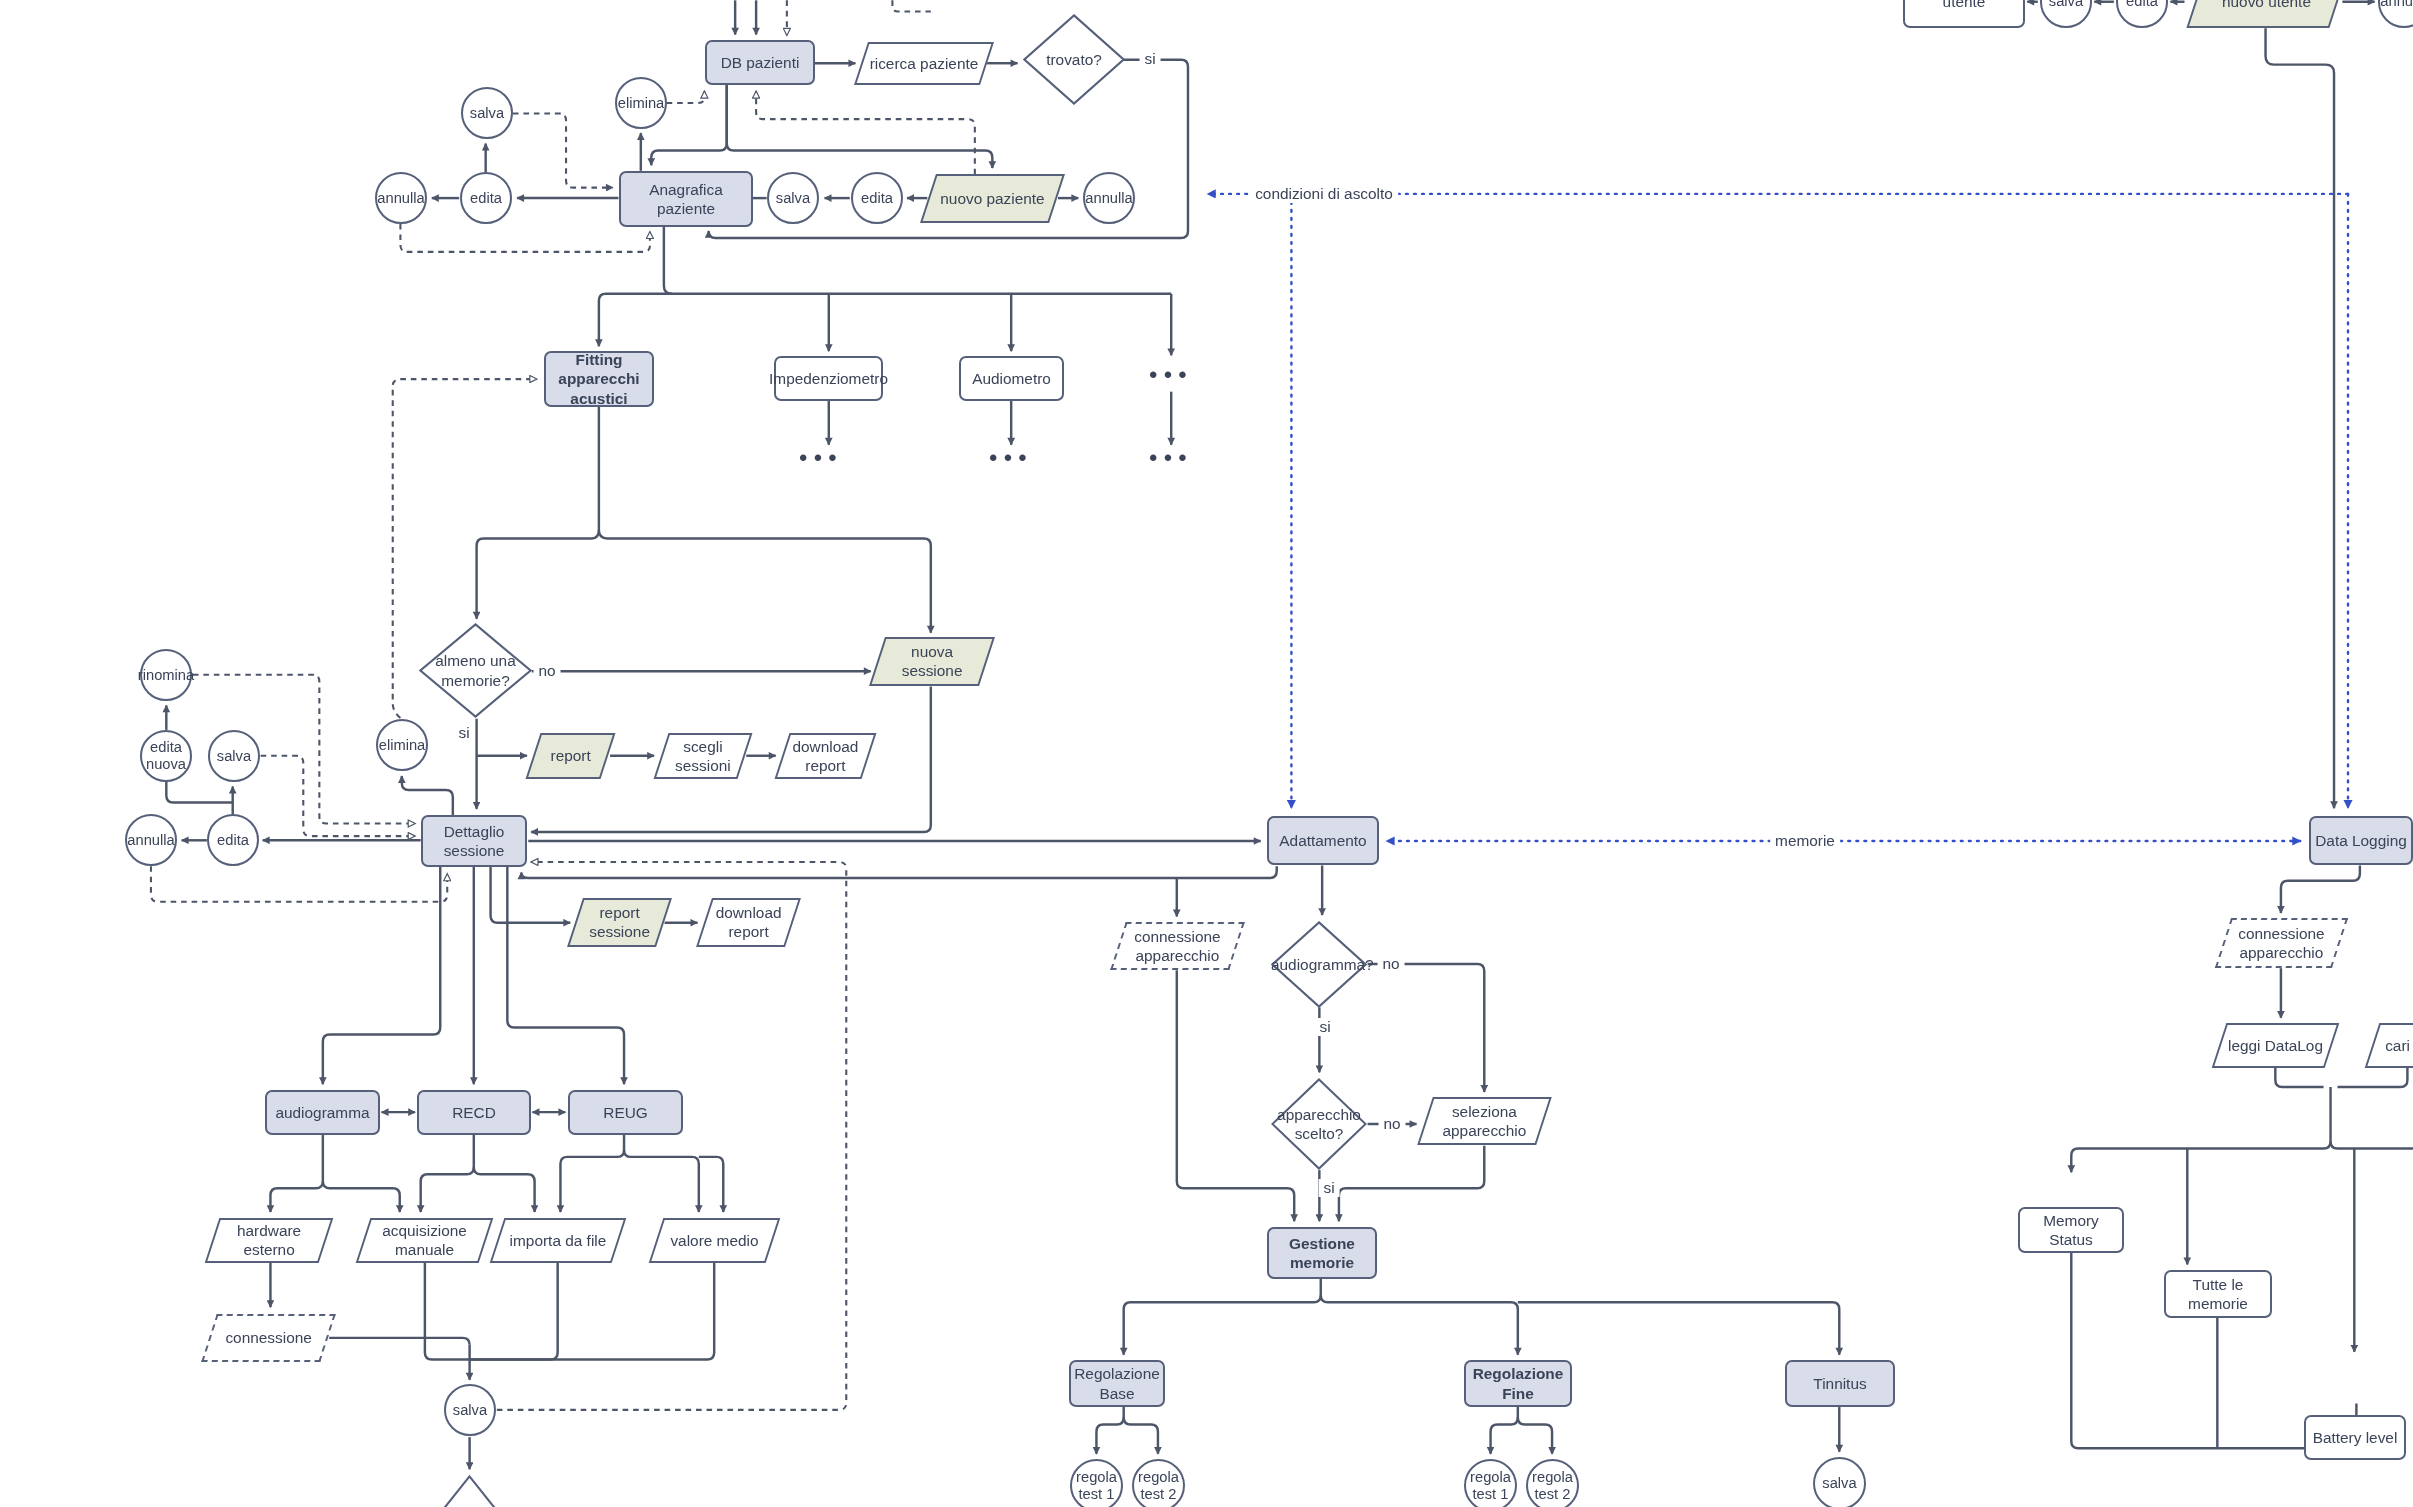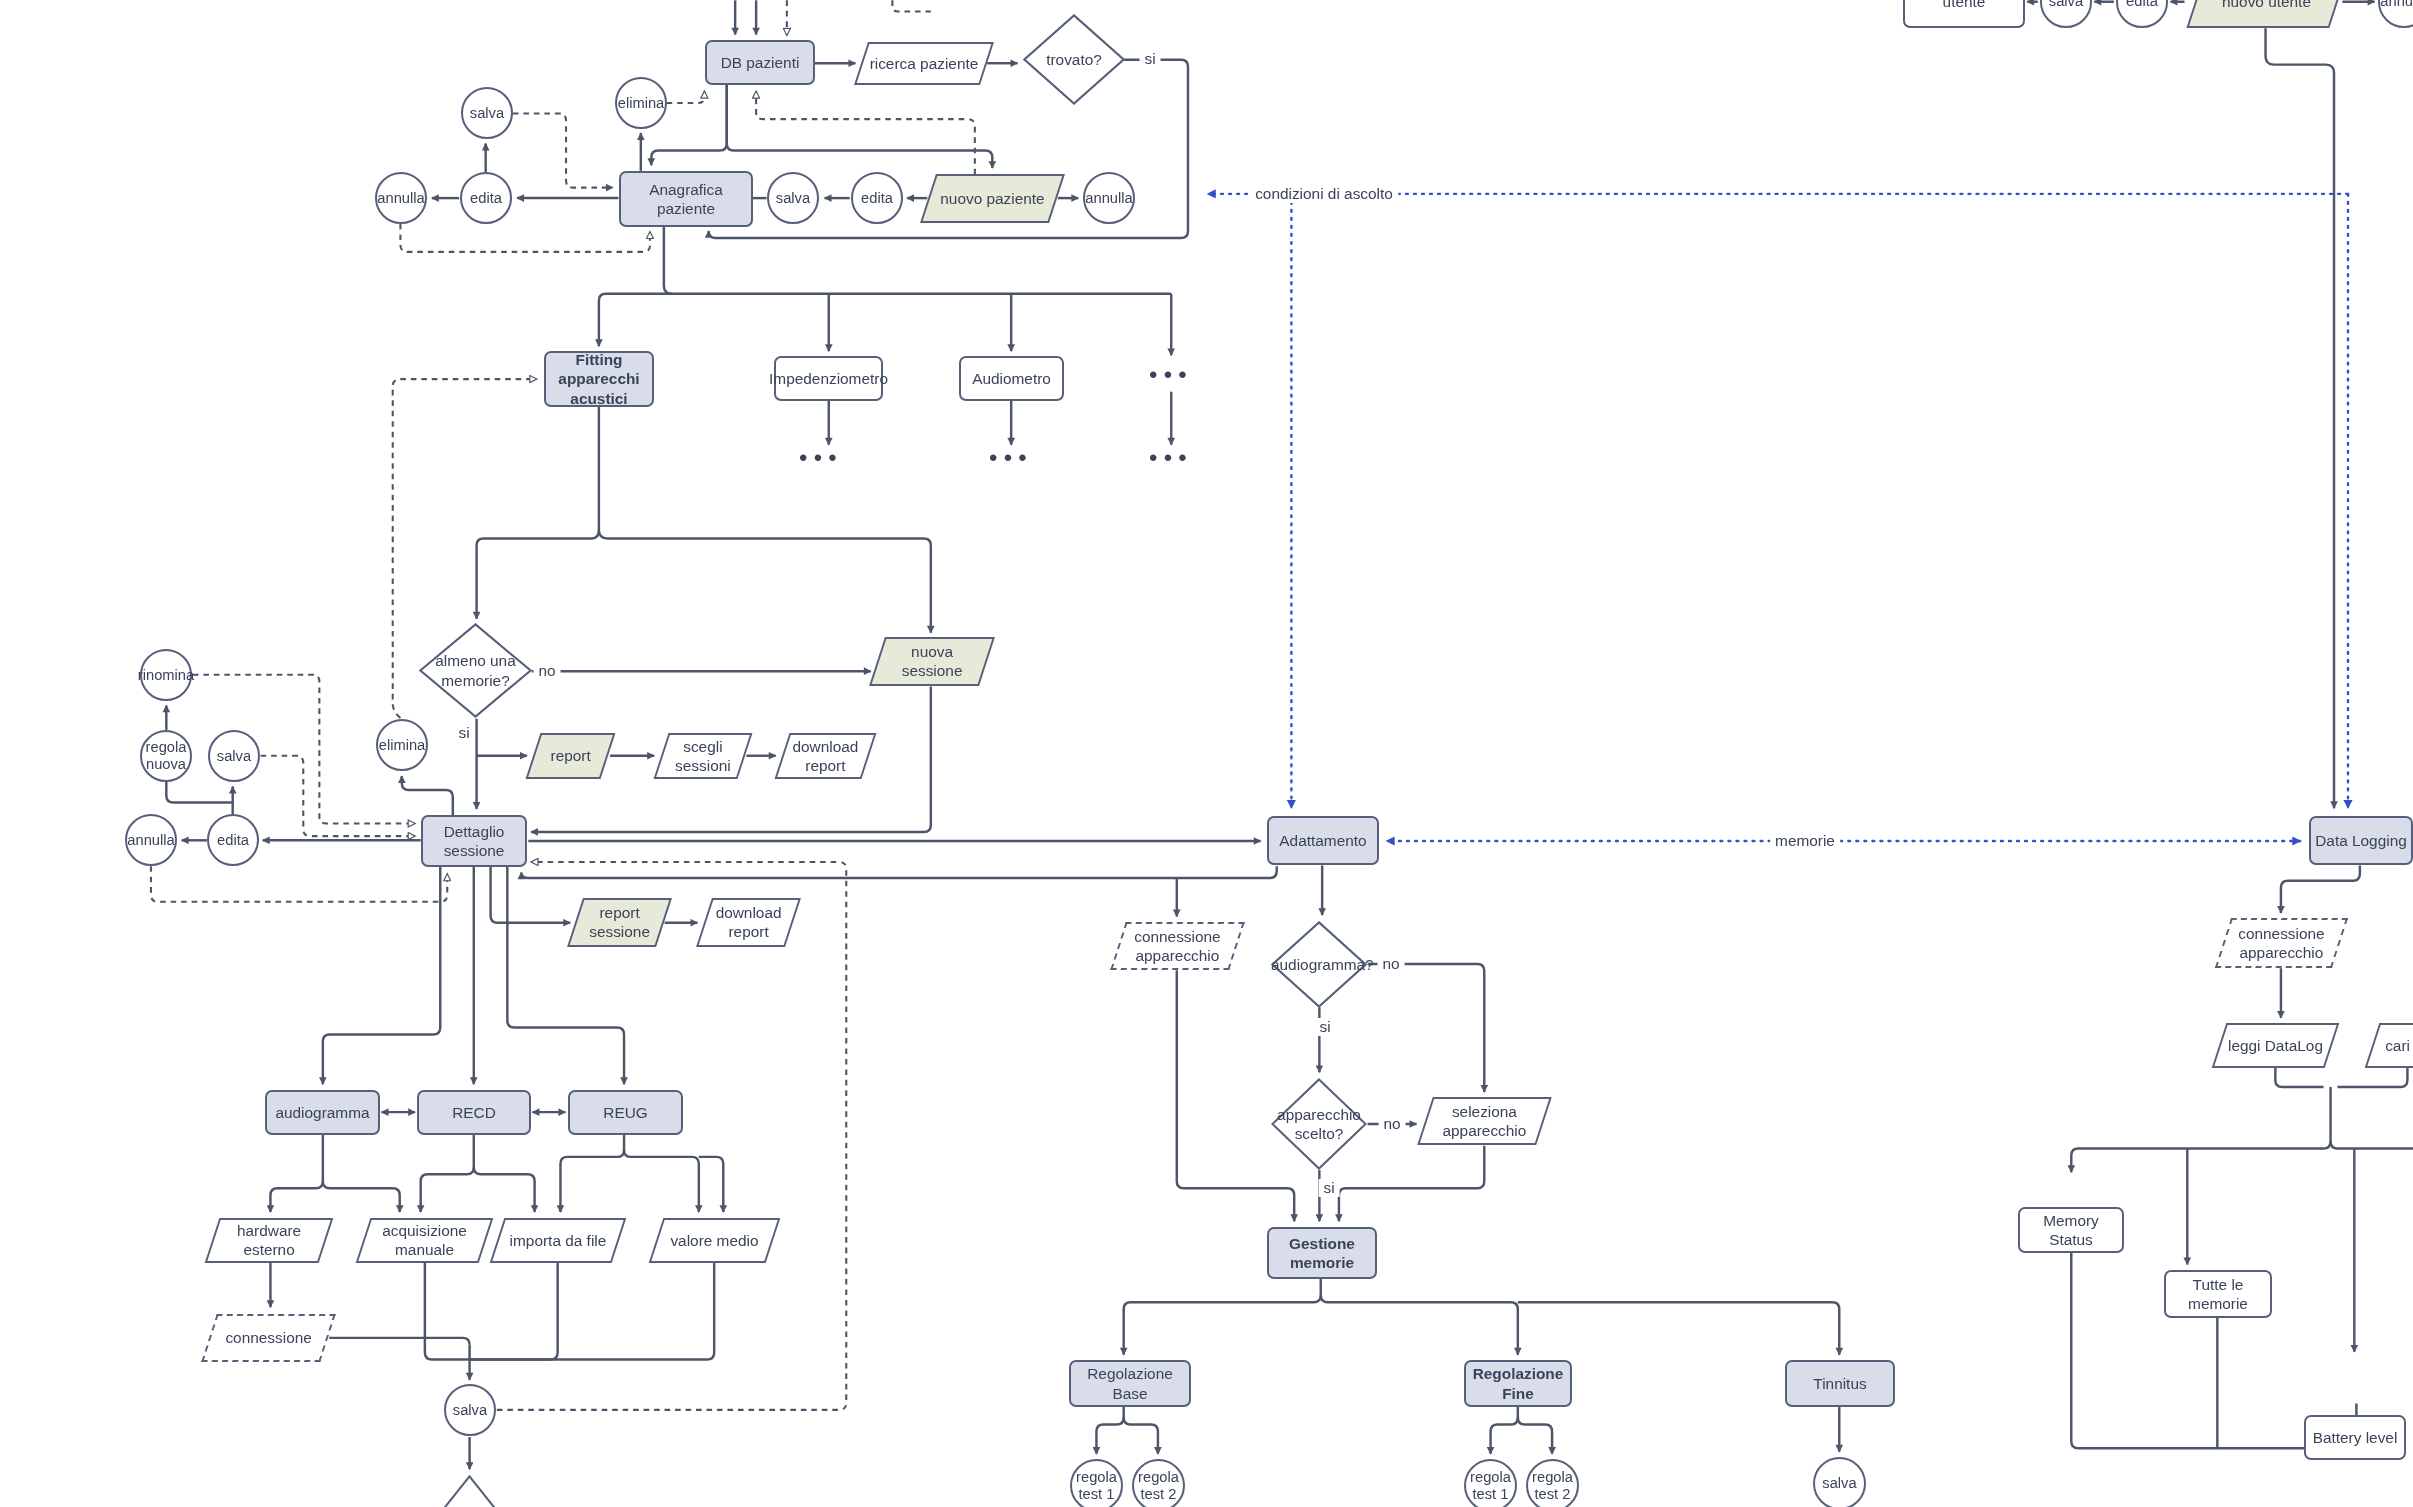--- a/index.html
+++ b/index.html
@@ -238,21 +238,21 @@
     </svg>
   <div class="dlabel">almeno una memorie?</div>
 </div>
 <div class="node para green" style="left:877px;top:637px;width:110px;height:49px;">
     <span>nuova sessione</span>
   </div>
 <div class="node circle" style="left:140px;top:649px;">
     <span>rinomina</span>
   </div>
 <div class="node circle" style="left:140px;top:730px;">
-    <span>regola nuova</span>
+    <span>edita nuova</span>
   </div>
 <div class="node circle" style="left:208px;top:730px;">
     <span>salva</span>
   </div>
 <div class="node circle" style="left:376px;top:719px;">
     <span>elimina</span>
   </div>
 <div class="node para green" style="left:533px;top:733px;width:75px;height:46px;">
     <span>report</span>
   </div>
@@ -329,21 +329,21 @@
       <polygon points="69,2 136,66 69,130 2,66"></polygon>
     </svg>
   <div class="dlabel">apparecchio scelto?</div>
 </div>
 <div class="node para" style="left:1425px;top:1097px;width:119px;height:48px;">
     <span>seleziona apparecchio</span>
   </div>
 <div class="node rect bold" style="left:1267px;top:1227px;width:110px;height:52px;">
     <span>Gestione memorie</span>
   </div>
-<div class="node rect" style="left:1069px;top:1360px;width:122px;height:47px;">
+<div class="node rect" style="left:1069px;top:1360px;width:96px;height:47px;">
     <span>Regolazione Base</span>
   </div>
 <div class="node rect" style="left:1464px;top:1360px;width:108px;height:47px;font-weight:bold;">
     <span>Regolazione Fine</span>
   </div>
 <div class="node rect" style="left:1785px;top:1360px;width:110px;height:47px;">
     <span>Tinnitus</span>
   </div>
 <div class="node circle big" style="left:1070px;top:1459px;">
     <span>regola test 1</span>

